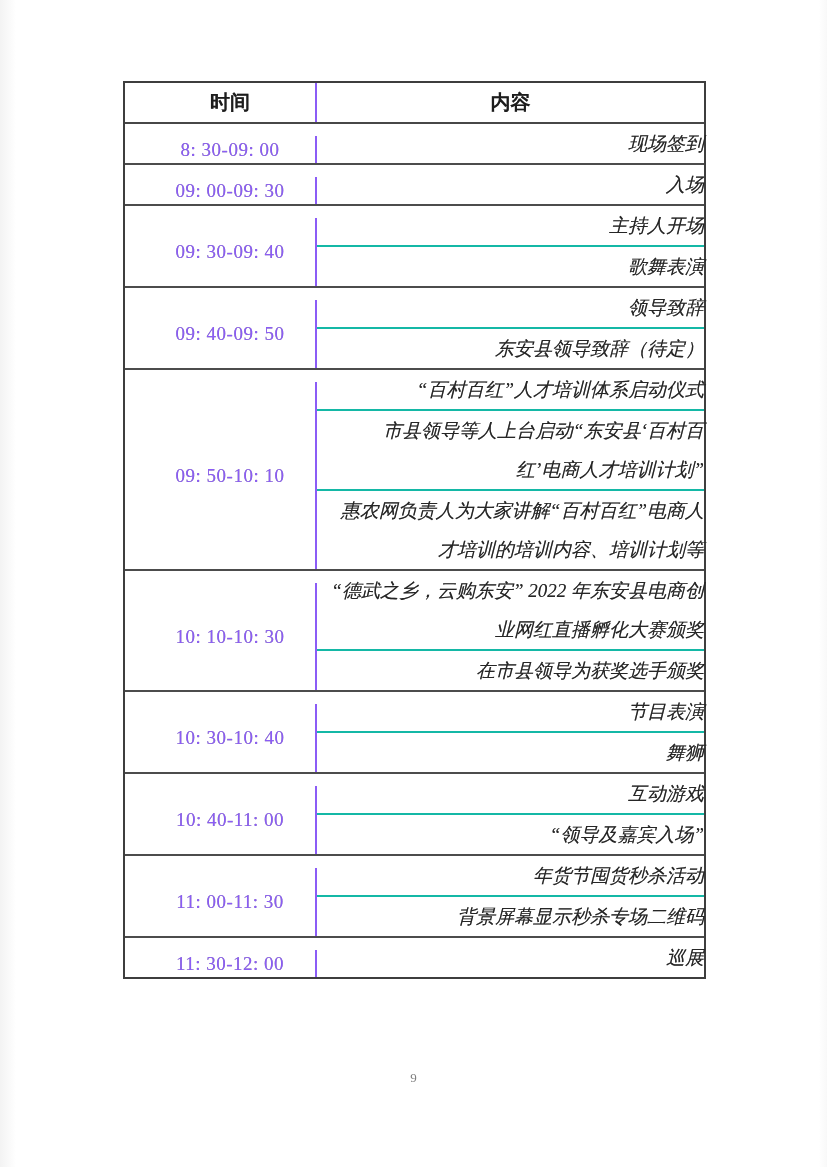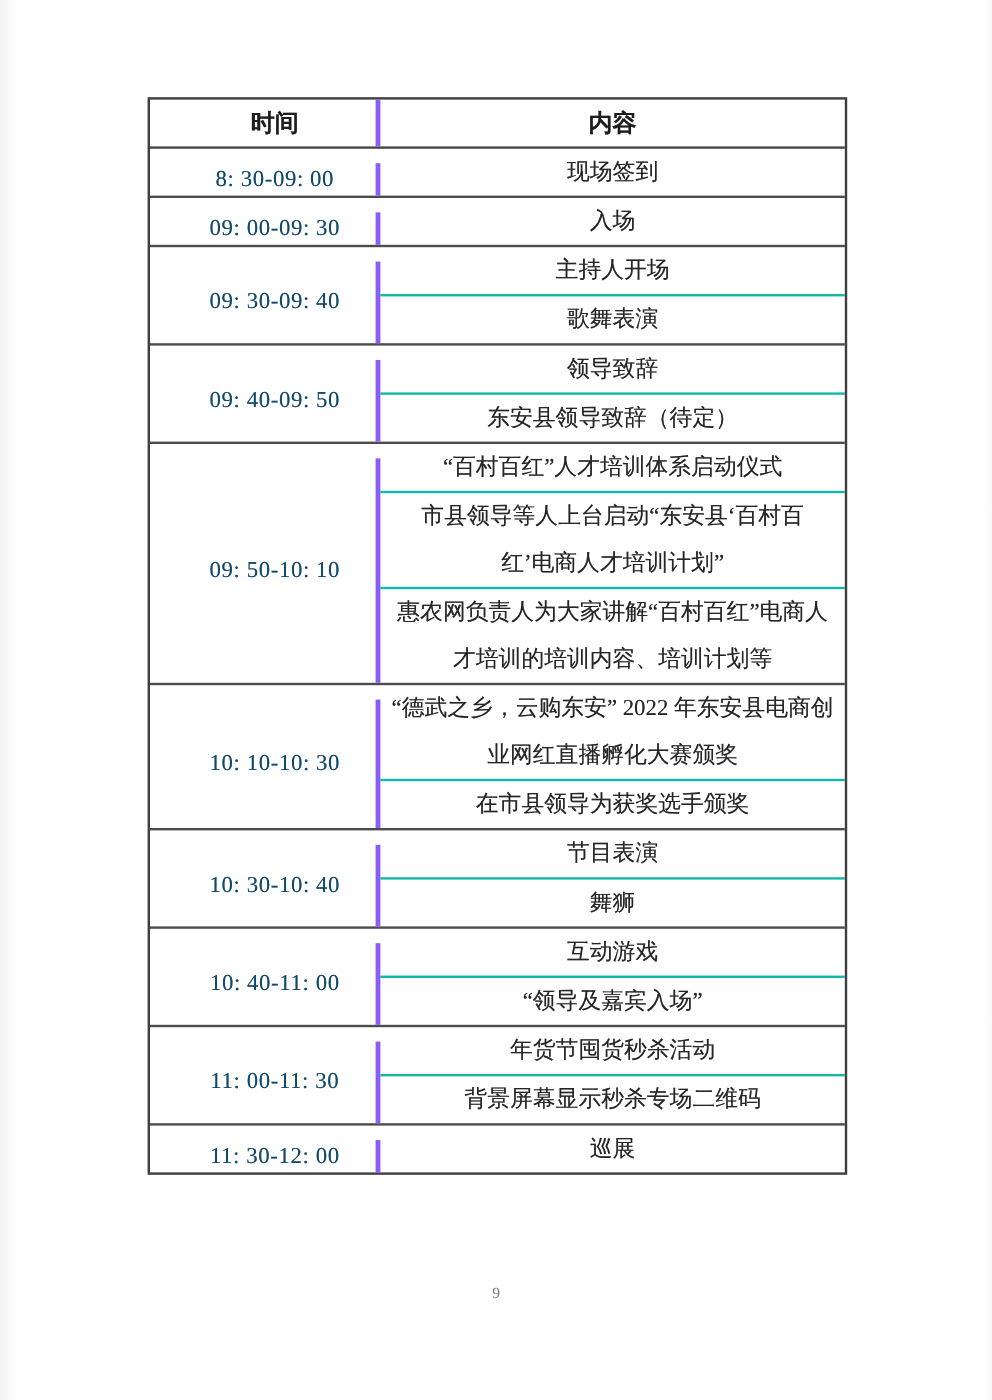--- a/index.html
+++ b/index.html
@@ -49,63 +49,64 @@
   .row {
     display: flex;
     border-bottom: 2px solid #4c4c4c;
   }
   .row:last-child, .row.last {
     border-bottom: none;
   }
   .time-col, .time-cell {
     width: 192px;
     box-sizing: border-box;
-    border-right: 4px solid #8b5cf6;
+    border-right: 2px solid #8b5cf6;
     display: flex;
     align-items: center;
     justify-content: center;
     flex-shrink: 0;
     padding-left: 20px;
   }
   .header-cell-content {
     flex: 1;
     display: flex;
     align-items: center;
     justify-content: center;
   }
   .header-row .time-col {
     height: 39px;
   }
   .time-cell {
     font-size: 19px;
     letter-spacing: 0.5px;
-    color: #0c4a6e;
+    color: #8b5cf6;
     white-space: nowrap;
     margin-top: 12px;
   }
   .content-cell {
     flex: 1;
     display: flex;
     flex-direction: column;
     min-width: 0;
   }
   .item {
     border-bottom: 2px solid #14b8a6;
   }
   .item:last-child {
     border-bottom: none;
   }
   .line {
     height: 39px;
     line-height: 39px;
-    text-align: center;
+    text-align: right;
     font-size: 19px;
     white-space: nowrap;
     overflow: visible;
     color: #262626;
+    font-style: italic;
   }
   .page-number {
     position: absolute;
     left: 0;
     right: 0;
     top: 1070px;
     text-align: center;
     font-size: 13px;
     color: #7d7d7d;
   }

